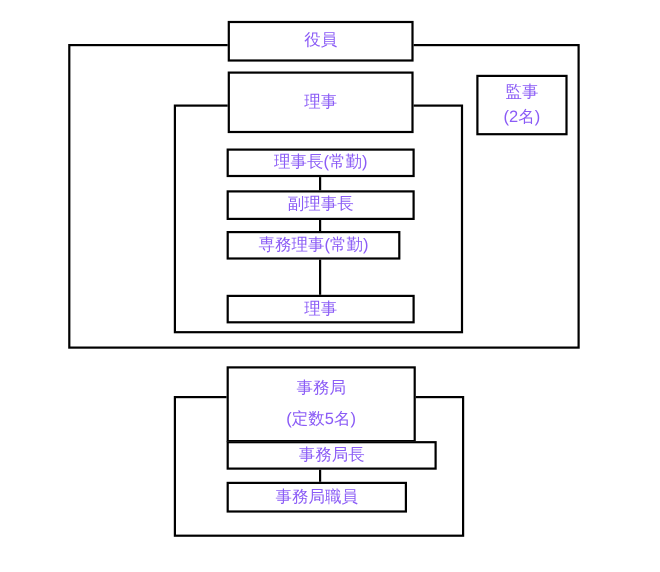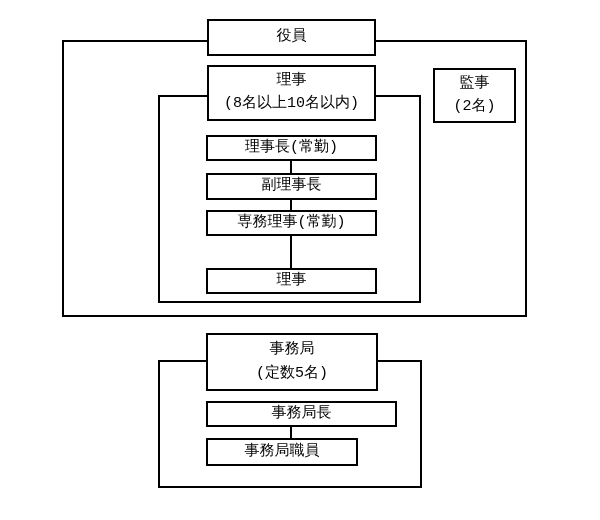--- a/index.html
+++ b/index.html
@@ -5,22 +5,22 @@
   html, body {
     margin: 0;
     padding: 0;
     background: #ffffff;
   }
   .canvas {
     position: relative;
     width: 600px;
     height: 520px;
     background: #ffffff;
-    color: #000000;
-    font-family: Liberation Mono, monospace;
+    color: #8b5cf6;
+    font-family: Liberation Sans, sans-serif;
     overflow: hidden;
   }
   .frame {
     position: absolute;
     border: 2px solid #000000;
     box-sizing: border-box;
     background: transparent;
   }
   .box {
     position: absolute;
@@ -52,25 +52,25 @@
   .frame-outer   { left: 62px;  top: 40px;  width: 465px; height: 277px; }
   .frame-inner   { left: 158px; top: 95px;  width: 263px; height: 208px; }
   .frame-bottom  { left: 158px; top: 360px; width: 264px; height: 128px; }
 
   
   .box-yakuin          { left: 207px; top: 19px;  width: 169px; height: 37px; }
   .box-riji-group      { left: 207px; top: 65px;  width: 169px; height: 56px; }
   .box-kanji           { left: 433px; top: 68px;  width: 83px;  height: 55px; text-align: center; }
   .box-rijicho         { left: 206px; top: 135px; width: 171px; height: 26px; }
   .box-fuku-rijicho    { left: 206px; top: 173px; width: 171px; height: 27px; }
-  .box-senmu-riji      { left: 206px; top: 210px; width: 171px; height: 26px; }
+  .box-senmu-riji      { left: 206px; top: 210px; width: 158px; height: 26px; }
   .box-riji            { left: 206px; top: 268px; width: 171px; height: 26px; }
-  .box-jimukyoku       { left: 206px; top: 333px; width: 172px; height: 58px; }
+  .box-jimukyoku       { left: 206px; top: 333px; width: 172px; height: 69px; }
   .box-jimukyokucho    { left: 206px; top: 401px; width: 191px; height: 26px; }
-  .box-jimu-shokuin    { left: 206px; top: 438px; width: 152px; height: 28px; }
+  .box-jimu-shokuin    { left: 206px; top: 438px; width: 164px; height: 28px; }
 
   
   .conn-1 { left: 290px; top: 159px; height: 15px; }
   .conn-2 { left: 290px; top: 199px; height: 12px; }
   .conn-3 { left: 290px; top: 234px; height: 35px; }
   .conn-4 { left: 290px; top: 425px; height: 14px; }
 
   
   .note-senmu { left: 206px; top: 238px; width: 171px; height: 15px; }
 </style>
@@ -87,21 +87,20 @@
   <div class="vline conn-2"></div>
   <div class="vline conn-3"></div>
   <div class="vline conn-4"></div>
 
   <div class="box box-yakuin">
     <span>役員</span>
   </div>
 
   <div class="box box-riji-group">
     <span>理事</span>
-    <span>(8名以上10名以内)</span>
   </div>
 
   <div class="box box-kanji">
     <span>監事</span>
     <span>(2名)</span>
   </div>
 
   <div class="box box-rijicho">
     <span>理事長(常勤)</span>
   </div>

